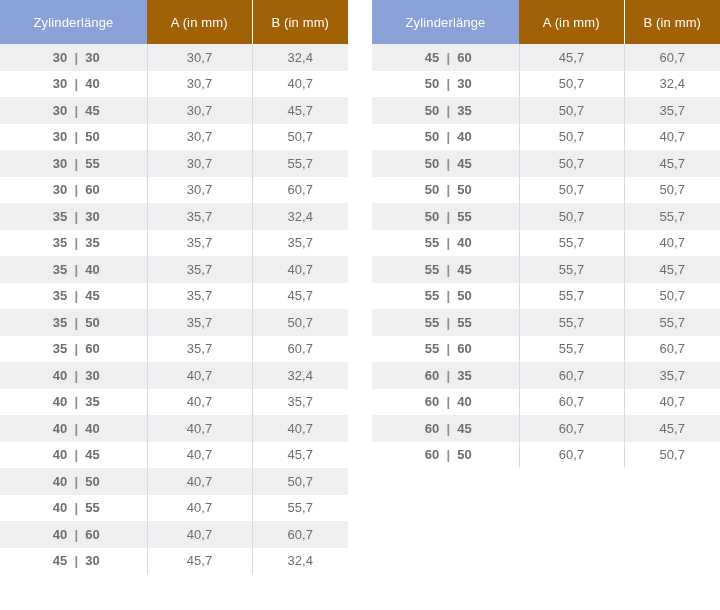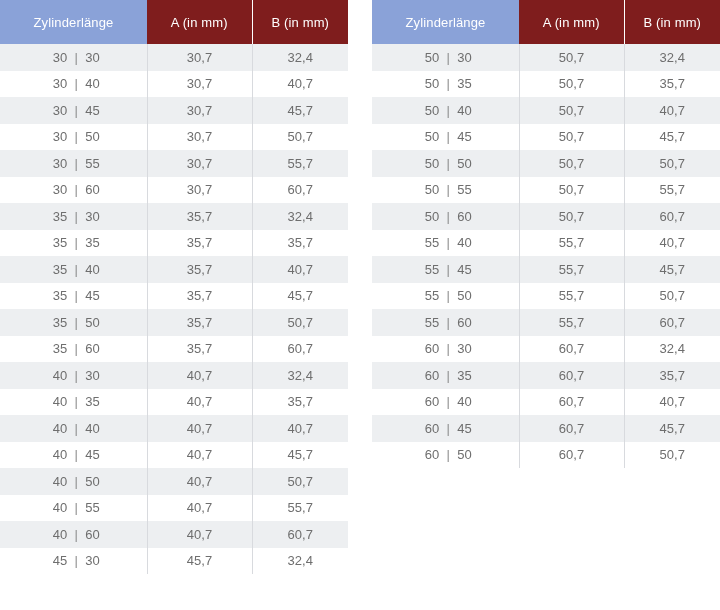--- a/index.html
+++ b/index.html
@@ -46,21 +46,21 @@
     font-weight: 400;
     font-size: 13px;
     color: #ffffff;
     vertical-align: middle;
     letter-spacing: 0.15px;
   }
   th.h-name {
     background: #8aa2d8;
   }
   th.h-a, th.h-b {
-    background: #7f1d1d;
+    background: #a16207;
   }
   th.h-a {
     border-right: 1px solid #ffffff;
   }
 
   tbody td {
     height: 26.5px;
     padding: 0 14px;
     font-size: 13px;
     color: #6e6e6e;
@@ -78,20 +78,21 @@
     border-right: 1px solid #d8dade;
   }
   tbody td.cell-a {
     border-right: 1px solid #d8dade;
   }
   .namecell {
     display: inline-block;
     min-width: 74px;
     text-align: left;
     padding-left: 18px;
+    font-weight: bold;
   }
   .nm-l { display: inline-block; width: 22px; text-align: right; }
   .nm-sep { display: inline-block; width: 18px; text-align: center; color: #8d8d8d; }
   .nm-r { display: inline-block; width: 22px; text-align: left; }
 </style>
 </head>
 <body>
 
 <div class="sheet">
 
@@ -225,20 +226,25 @@
       </colgroup>
       <thead>
         <tr>
           <th class="h-name">Zylinderlänge</th>
           <th class="h-a">A (in mm)</th>
           <th class="h-b">B (in mm)</th>
         </tr>
       </thead>
       <tbody id="right-body">
           <tr>
+            <td class="cell-name"><span class="namecell"><span class="nm-l">45</span><span class="nm-sep">|</span><span class="nm-r">60</span></span></td>
+            <td class="cell-a">45,7</td>
+            <td class="cell-b">60,7</td>
+          </tr>
+          <tr>
             <td class="cell-name"><span class="namecell"><span class="nm-l">50</span><span class="nm-sep">|</span><span class="nm-r">30</span></span></td>
             <td class="cell-a">50,7</td>
             <td class="cell-b">32,4</td>
           </tr>
           <tr>
             <td class="cell-name"><span class="namecell"><span class="nm-l">50</span><span class="nm-sep">|</span><span class="nm-r">35</span></span></td>
             <td class="cell-a">50,7</td>
             <td class="cell-b">35,7</td>
           </tr>
           <tr>
@@ -255,48 +261,43 @@
             <td class="cell-name"><span class="namecell"><span class="nm-l">50</span><span class="nm-sep">|</span><span class="nm-r">50</span></span></td>
             <td class="cell-a">50,7</td>
             <td class="cell-b">50,7</td>
           </tr>
           <tr>
             <td class="cell-name"><span class="namecell"><span class="nm-l">50</span><span class="nm-sep">|</span><span class="nm-r">55</span></span></td>
             <td class="cell-a">50,7</td>
             <td class="cell-b">55,7</td>
           </tr>
           <tr>
-            <td class="cell-name"><span class="namecell"><span class="nm-l">50</span><span class="nm-sep">|</span><span class="nm-r">60</span></span></td>
-            <td class="cell-a">50,7</td>
-            <td class="cell-b">60,7</td>
-          </tr>
-          <tr>
             <td class="cell-name"><span class="namecell"><span class="nm-l">55</span><span class="nm-sep">|</span><span class="nm-r">40</span></span></td>
             <td class="cell-a">55,7</td>
             <td class="cell-b">40,7</td>
           </tr>
           <tr>
             <td class="cell-name"><span class="namecell"><span class="nm-l">55</span><span class="nm-sep">|</span><span class="nm-r">45</span></span></td>
             <td class="cell-a">55,7</td>
             <td class="cell-b">45,7</td>
           </tr>
           <tr>
             <td class="cell-name"><span class="namecell"><span class="nm-l">55</span><span class="nm-sep">|</span><span class="nm-r">50</span></span></td>
             <td class="cell-a">55,7</td>
             <td class="cell-b">50,7</td>
           </tr>
           <tr>
+            <td class="cell-name"><span class="namecell"><span class="nm-l">55</span><span class="nm-sep">|</span><span class="nm-r">55</span></span></td>
+            <td class="cell-a">55,7</td>
+            <td class="cell-b">55,7</td>
+          </tr>
+          <tr>
             <td class="cell-name"><span class="namecell"><span class="nm-l">55</span><span class="nm-sep">|</span><span class="nm-r">60</span></span></td>
             <td class="cell-a">55,7</td>
             <td class="cell-b">60,7</td>
-          </tr>
-          <tr>
-            <td class="cell-name"><span class="namecell"><span class="nm-l">60</span><span class="nm-sep">|</span><span class="nm-r">30</span></span></td>
-            <td class="cell-a">60,7</td>
-            <td class="cell-b">32,4</td>
           </tr>
           <tr>
             <td class="cell-name"><span class="namecell"><span class="nm-l">60</span><span class="nm-sep">|</span><span class="nm-r">35</span></span></td>
             <td class="cell-a">60,7</td>
             <td class="cell-b">35,7</td>
           </tr>
           <tr>
             <td class="cell-name"><span class="namecell"><span class="nm-l">60</span><span class="nm-sep">|</span><span class="nm-r">40</span></span></td>
             <td class="cell-a">60,7</td>
             <td class="cell-b">40,7</td>

